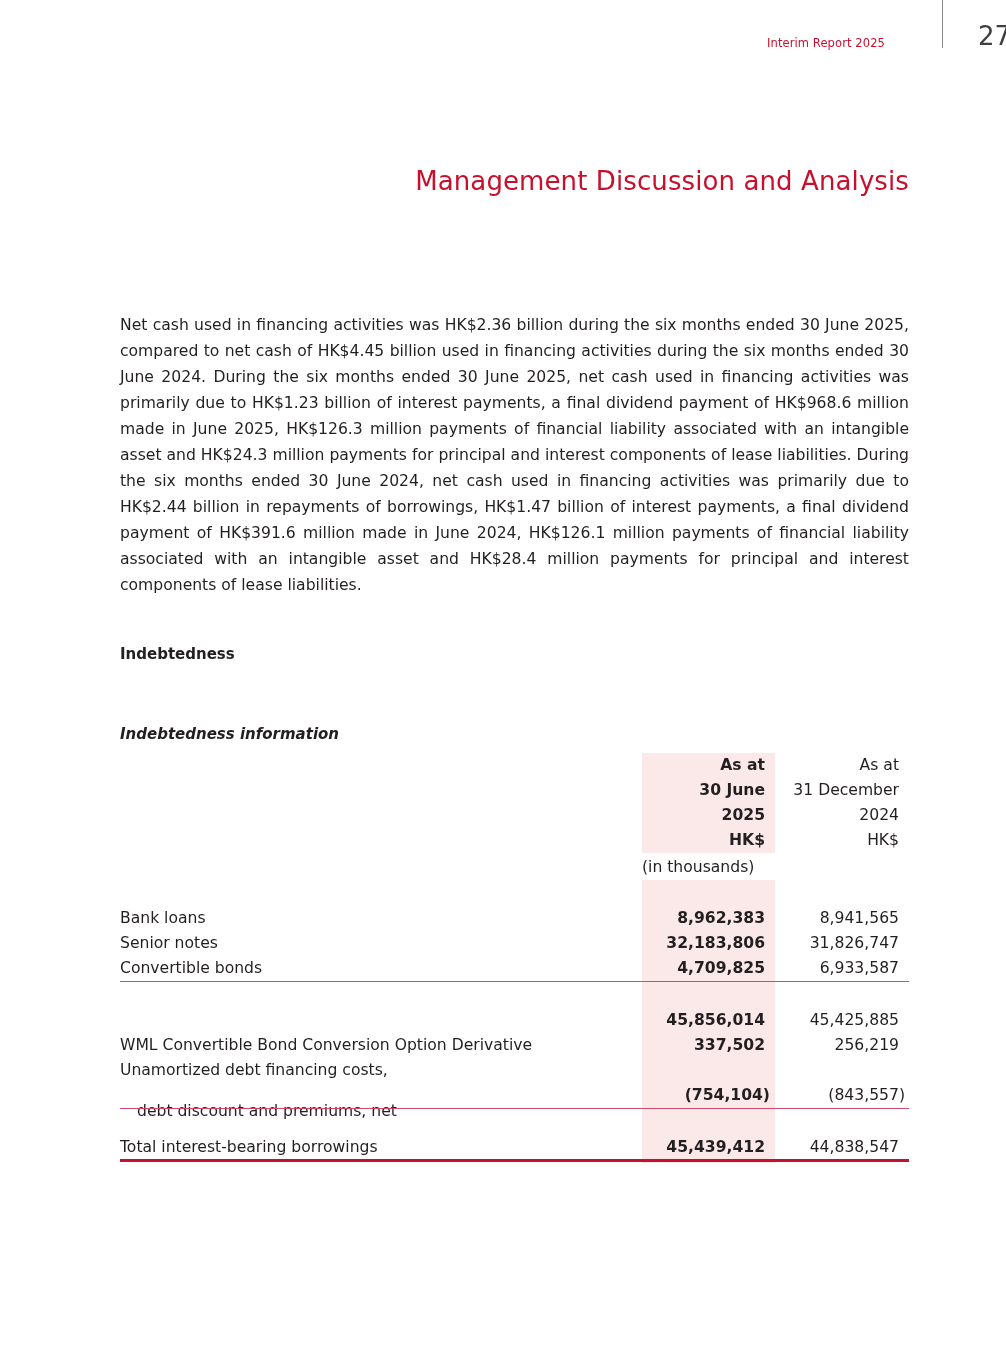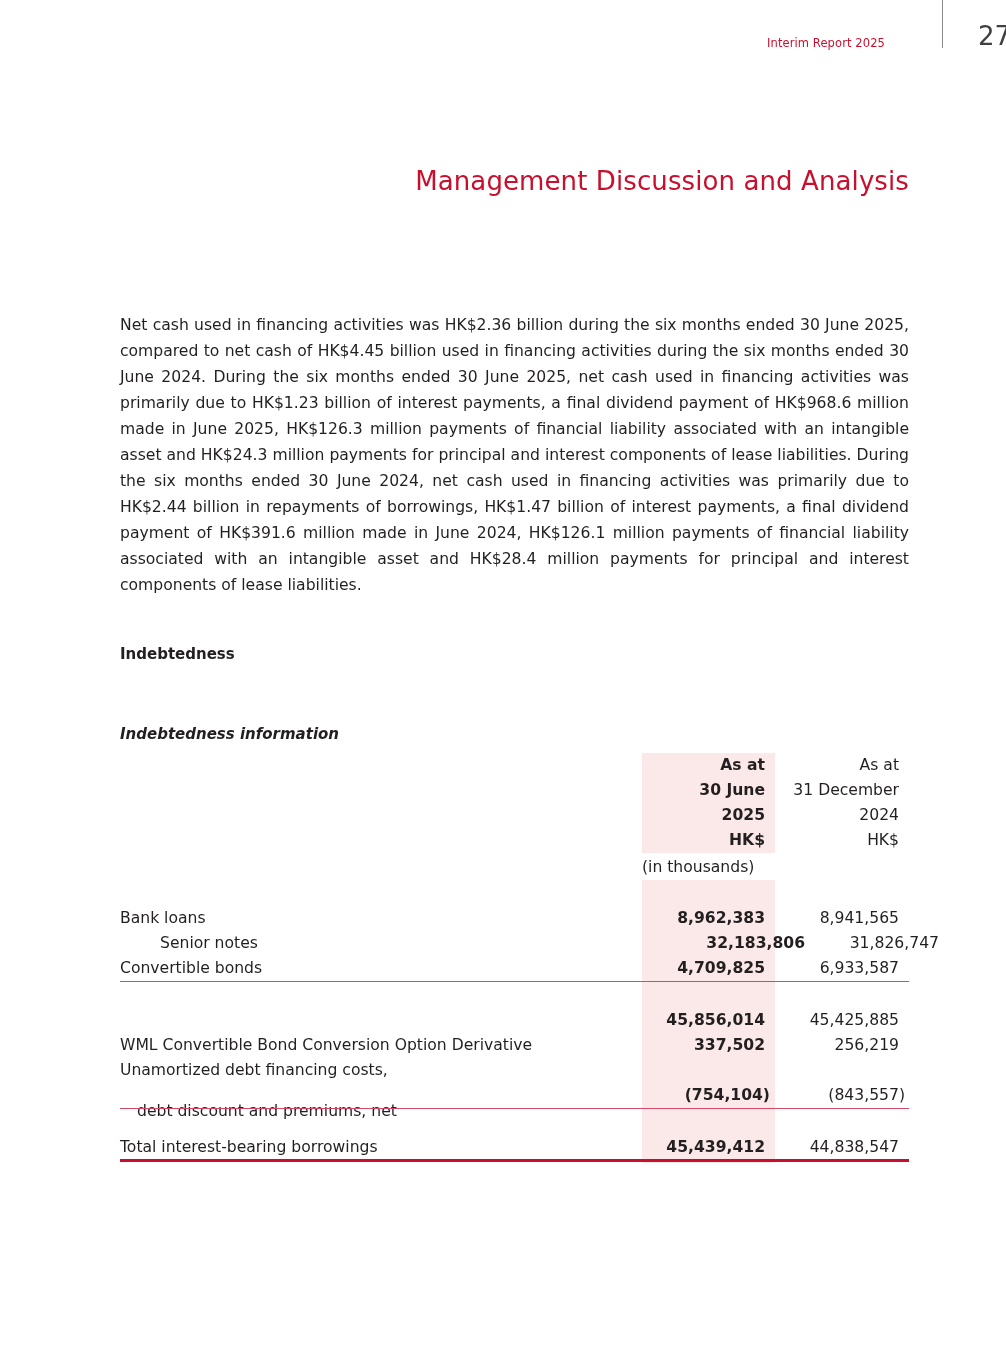--- a/index.html
+++ b/index.html
@@ -195,21 +195,21 @@
     <span class="c1">HK$</span>
     <span class="c2">HK$</span>
   </div>
   <div class="units">(in thousands)</div>
 
   <div class="row" style="top:153px;">
     <span class="label">Bank loans</span>
     <span class="c1">8,962,383</span>
     <span class="c2">8,941,565</span>
   </div>
-  <div class="row" style="top:178px;margin-left:40px;">
+  <div class="row" style="top:178px;">
     <span class="label">Senior notes</span>
     <span class="c1">32,183,806</span>
     <span class="c2">31,826,747</span>
   </div>
   <div class="row" style="top:203px;">
     <span class="label">Convertible bonds</span>
     <span class="c1">4,709,825</span>
     <span class="c2">6,933,587</span>
   </div>
   <div class="rule-thin" style="top:228px;"></div>

